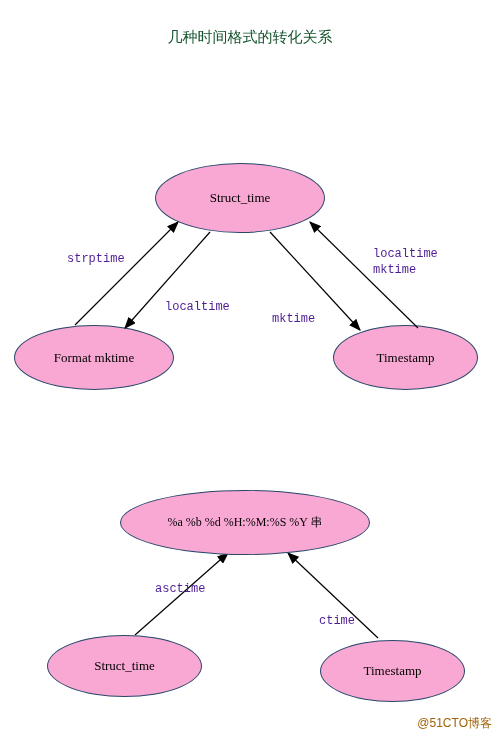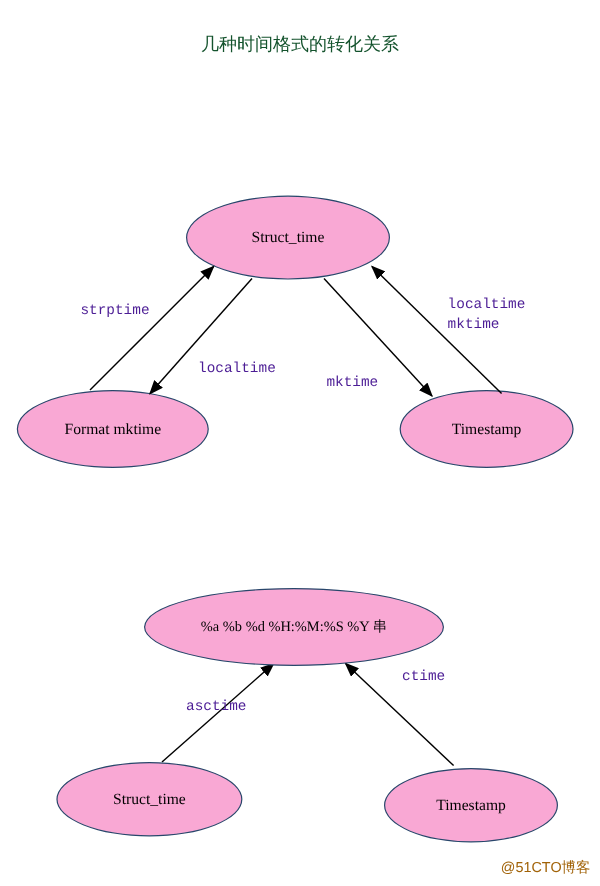--- a/index.html
+++ b/index.html
@@ -106,15 +106,15 @@
 <div class="ellipse" style="left:47px; top:635px; width:155px; height:62px;">
   <span>Struct_time</span>
 </div>
 
 <div class="ellipse" style="left:320px; top:640px; width:145px; height:62px;">
   <span>Timestamp</span>
 </div>
 
 <div class="edge-label" style="left:155px; top:582px;">asctime</div>
 
-<div class="edge-label" style="left:319px; top:557px;margin-left:16px;">ctime</div>
+<div class="edge-label" style="left:319px; top:614px;">ctime</div>
 
 <div class="watermark">@51CTO博客</div>
 
 </body></html>

